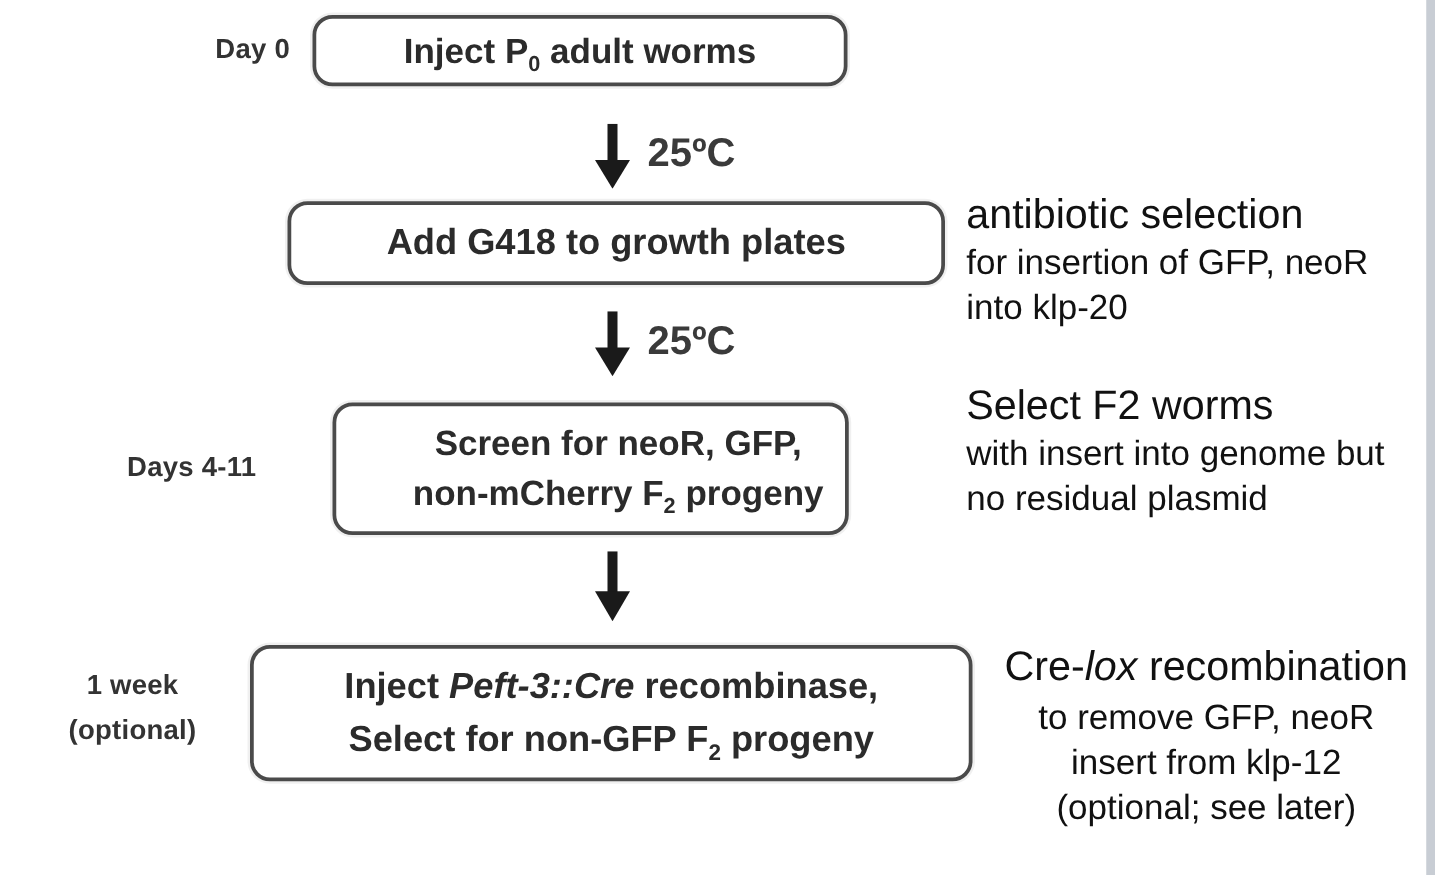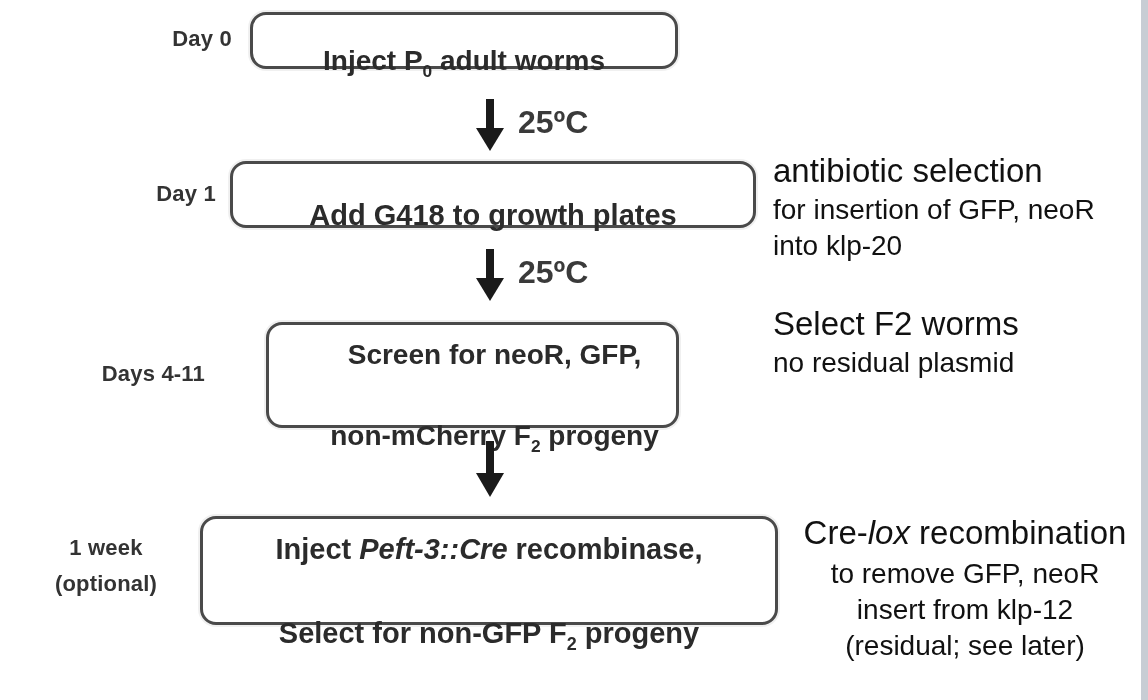--- a/index.html
+++ b/index.html
@@ -31,21 +31,21 @@
     border-radius: 16px;
     box-shadow: 0 0 0 2px rgba(0,0,0,0.06);
     display: flex;
     flex-direction: column;
     align-items: center;
     justify-content: center;
     font-weight: bold;
     color: #2b2b2b;
     text-align: center;
   }
-  .flow-box .box-line { white-space: nowrap; margin-top: 41px; }
+  .flow-box .box-line { white-space: nowrap; }
   #box1 { left: 250px; top: 12px;  width: 428px; height: 57px;  font-size: 28px; }
   #box2 { left: 230px; top: 161px; width: 526px; height: 67px;  font-size: 29px; }
   #box3 { left: 266px; top: 322px; width: 413px; height: 106px; font-size: 28px; line-height: 40px; padding-left: 44px; }
   #box4 { left: 200px; top: 516px; width: 578px; height: 109px; font-size: 29px; line-height: 43px; }
   .flow-box sub { font-size: 0.62em; line-height: 0; }
   
   .arrow { position: absolute; width: 34px; }
   .arrow svg { display: block; }
   .temp-label {
     position: absolute;
@@ -76,21 +76,20 @@
     background: #c8cdd4;
   }
 </style>
 </head>
 <body>
 
 <div id="screen">
 
   <div class="time-label" style="left:40px; top:26px; width:192px;">Day 0</div>
 
-  <div class="time-label" style="left:30px; top:181px; width:186px;">Day 1</div>
 
   <div class="time-label" style="left:20px; top:361px; width:185px;">Days 4-11</div>
 
   <div class="time-label centered" style="left:22px; top:530px; width:168px;">
     <div>1 week</div>
     <div>(optional)</div>
   </div>
 
   <div class="flow-box" id="box1">
     <div class="box-line"><span>Inject P</span><sub>0</sub><span> adult worms</span></div>
@@ -134,25 +133,26 @@
   </div>
 
   <div class="annotation" id="ann1" style="left:773px; top:150px;">
     <div class="ann-heading">antibiotic selection</div>
     <div class="ann-line">for insertion of GFP, neoR</div>
     <div class="ann-line">into klp-20</div>
   </div>
 
   <div class="annotation" id="ann2" style="left:773px; top:303px;">
     <div class="ann-heading">Select F2 worms</div>
+    <div class="ann-line">with insert into genome but</div>
     <div class="ann-line">no residual plasmid</div>
   </div>
 
   <div class="annotation" id="ann3" style="left:782px; top:510px; width:366px;">
     <div class="ann-heading"><span>Cre-</span><i>lox</i><span> recombination</span></div>
     <div class="ann-line">to remove GFP, neoR</div>
     <div class="ann-line">insert from klp-12</div>
-    <div class="ann-line">(residual; see later)</div>
+    <div class="ann-line">(optional; see later)</div>
   </div>
 
   <div id="right-strip"></div>
 
 </div>
 
 </body></html>

